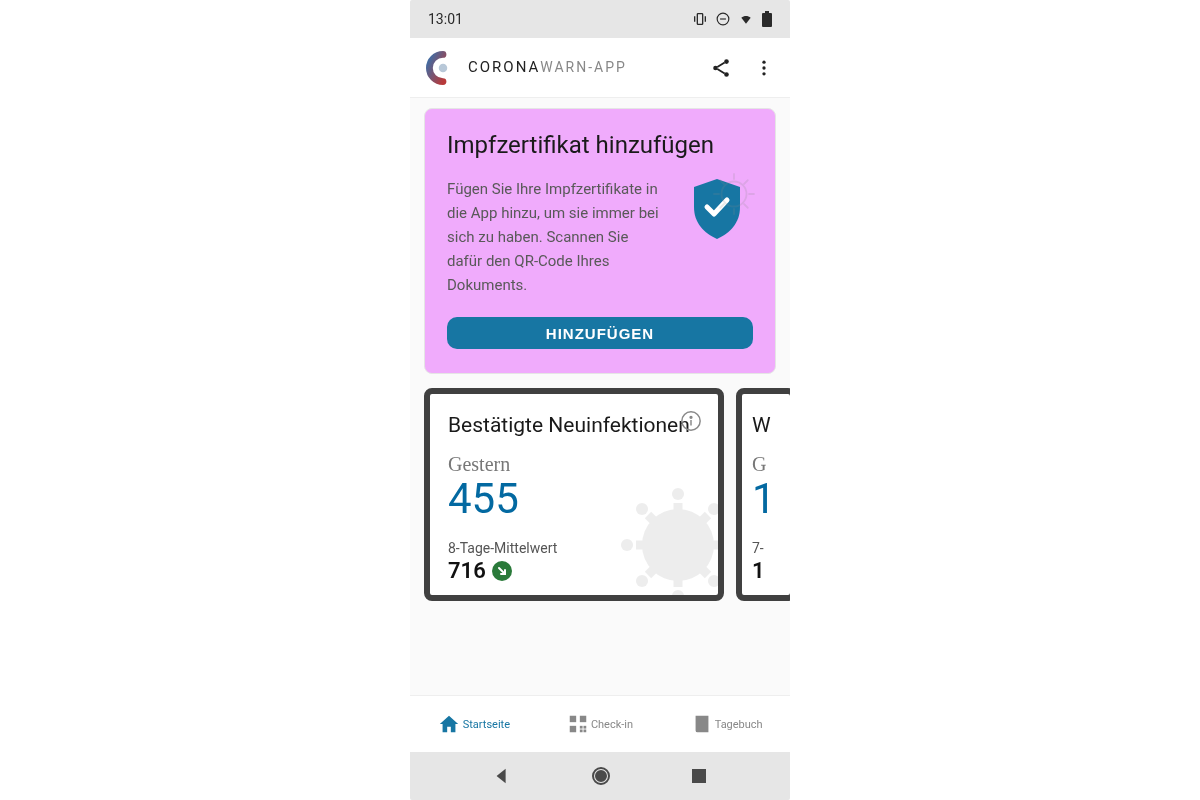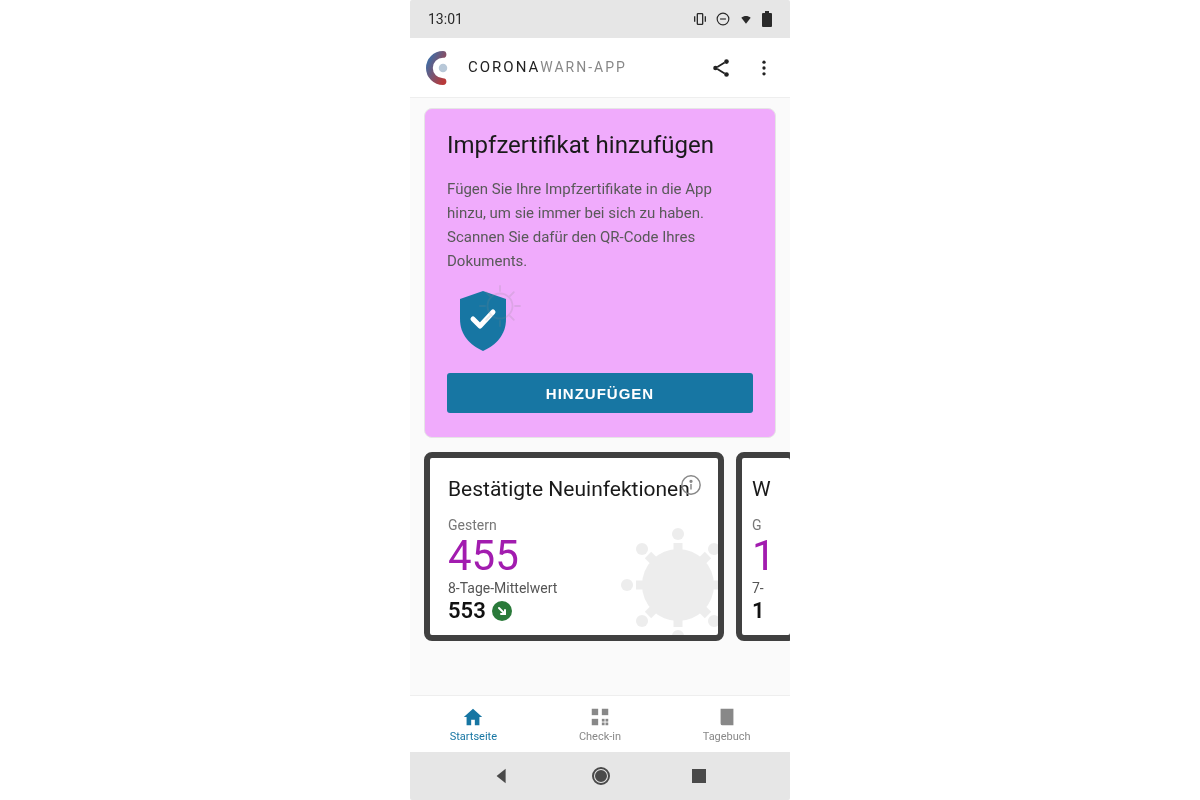--- a/index.html
+++ b/index.html
@@ -58,77 +58,77 @@
     border-radius: 8px;
     padding: 22px 22px 24px 22px;
     margin-bottom: 14px;
   }
   .card-title {
     font-size: 24px;
     font-weight: 400;
     color: #1a1a1a;
     margin-bottom: 18px;
   }
-  .card-row { display: flex; gap: 16px; flex-direction: column; }
+  .card-row { display: flex; gap: 16px; }
   .card-desc {
     font-size: 15px;
     line-height: 1.6;
     color: #595959;
     flex: 1;
   }
   .shield-wrap { width: 72px; display: flex; align-items: flex-start; justify-content: center; position: relative; }
   .virus-bg { position: absolute; right: -6px; top: -8px; opacity: 0.18; }
   .add-btn {
     margin-top: 20px;
     width: 100%;
-    height: 40px;
+    height: 32px;
     background: #1776a3;
     color: #fff;
     border: none;
-    border-radius: 3px;
+    border-radius: 10px;
     font-size: 15px;
     font-weight: 600;
     letter-spacing: 1px;
     cursor: pointer;
   }
 
   .stats-row { display: flex; gap: 12px; }
   .stat-card {
     background: #fff;
     border: 6px solid #404040;
     border-radius: 8px;
     padding: 18px 18px 12px 18px;
     flex: 0 0 300px;
     position: relative;
     overflow: hidden;
   }
   .stat-card.partial { flex: 0 0 60px; padding-left: 10px; }
   .stat-title { font-size: 21px; color: #1a1a1a; line-height: 1.3; margin-bottom: 14px; }
-  .stat-label { font-size: 14px; color: #777; }
-  .stat-value { font-size: 42px; font-weight: 400; color: #a21caf; line-height: 1.1; margin-bottom: 1px; }
+  .stat-label { font-size: 20px; color: #777; font-family: Liberation Serif, serif; }
+  .stat-value { font-size: 42px; font-weight: 400; color: #0369a1; line-height: 1.1; margin-bottom: 18px; }
   .stat-sublabel { font-size: 14px; color: #555; }
   .stat-subvalue { font-size: 22px; font-weight: 600; color: #111; display: flex; align-items: center; gap: 6px; margin-top:2px;}
   .info-icon { position: absolute; top: 16px; right: 16px; }
   .trend-badge { width:20px; height:20px; border-radius:50%; background:#2a7a3a; display:inline-flex; align-items:center; justify-content:center; }
 
   .virus-deco { position: absolute; right: -20px; bottom: -10px; opacity: 0.15; }
 
   .bottom-nav {
     position: absolute;
     bottom: 48px;
     left: 0; right: 0;
     height: 57px;
     background: #fff;
     display: flex;
     border-top: 1px solid #eee;
   }
   .nav-item {
     flex: 1;
     display: flex;
-    flex-direction: column;
+    flex-direction: row;
     align-items: center;
     justify-content: center;
     gap: 2px;
     font-size: 11px;
     color: #888;
     cursor: pointer;
   }
   .nav-item.active { color: #1776a3; }
 
   .sys-nav {
@@ -241,21 +241,21 @@
               <circle cx="12" cy="12" r="10"></circle>
               <circle cx="12" cy="8" r="1" fill="#888"></circle>
               <path d="M12 11v6"></path>
             </svg>
         </span>
         <div class="stat-title">Bestätigte Neuinfektionen</div>
         <div class="stat-label">Gestern</div>
         <div class="stat-value">455</div>
         <div class="stat-sublabel">8-Tage-Mittelwert</div>
         <div class="stat-subvalue">
-          <span>553</span>
+          <span>716</span>
           <span class="trend-badge">
             <svg width="12" height="12" viewBox="0 0 12 12" fill="none" stroke="#fff" stroke-width="2" stroke-linecap="round">
                 <path d="M3 3l6 6M9 5v4h-4"></path>
               </svg>
           </span>
         </div>
       </div>
 
       <div class="stat-card partial">
         <div class="stat-title">W</div>

